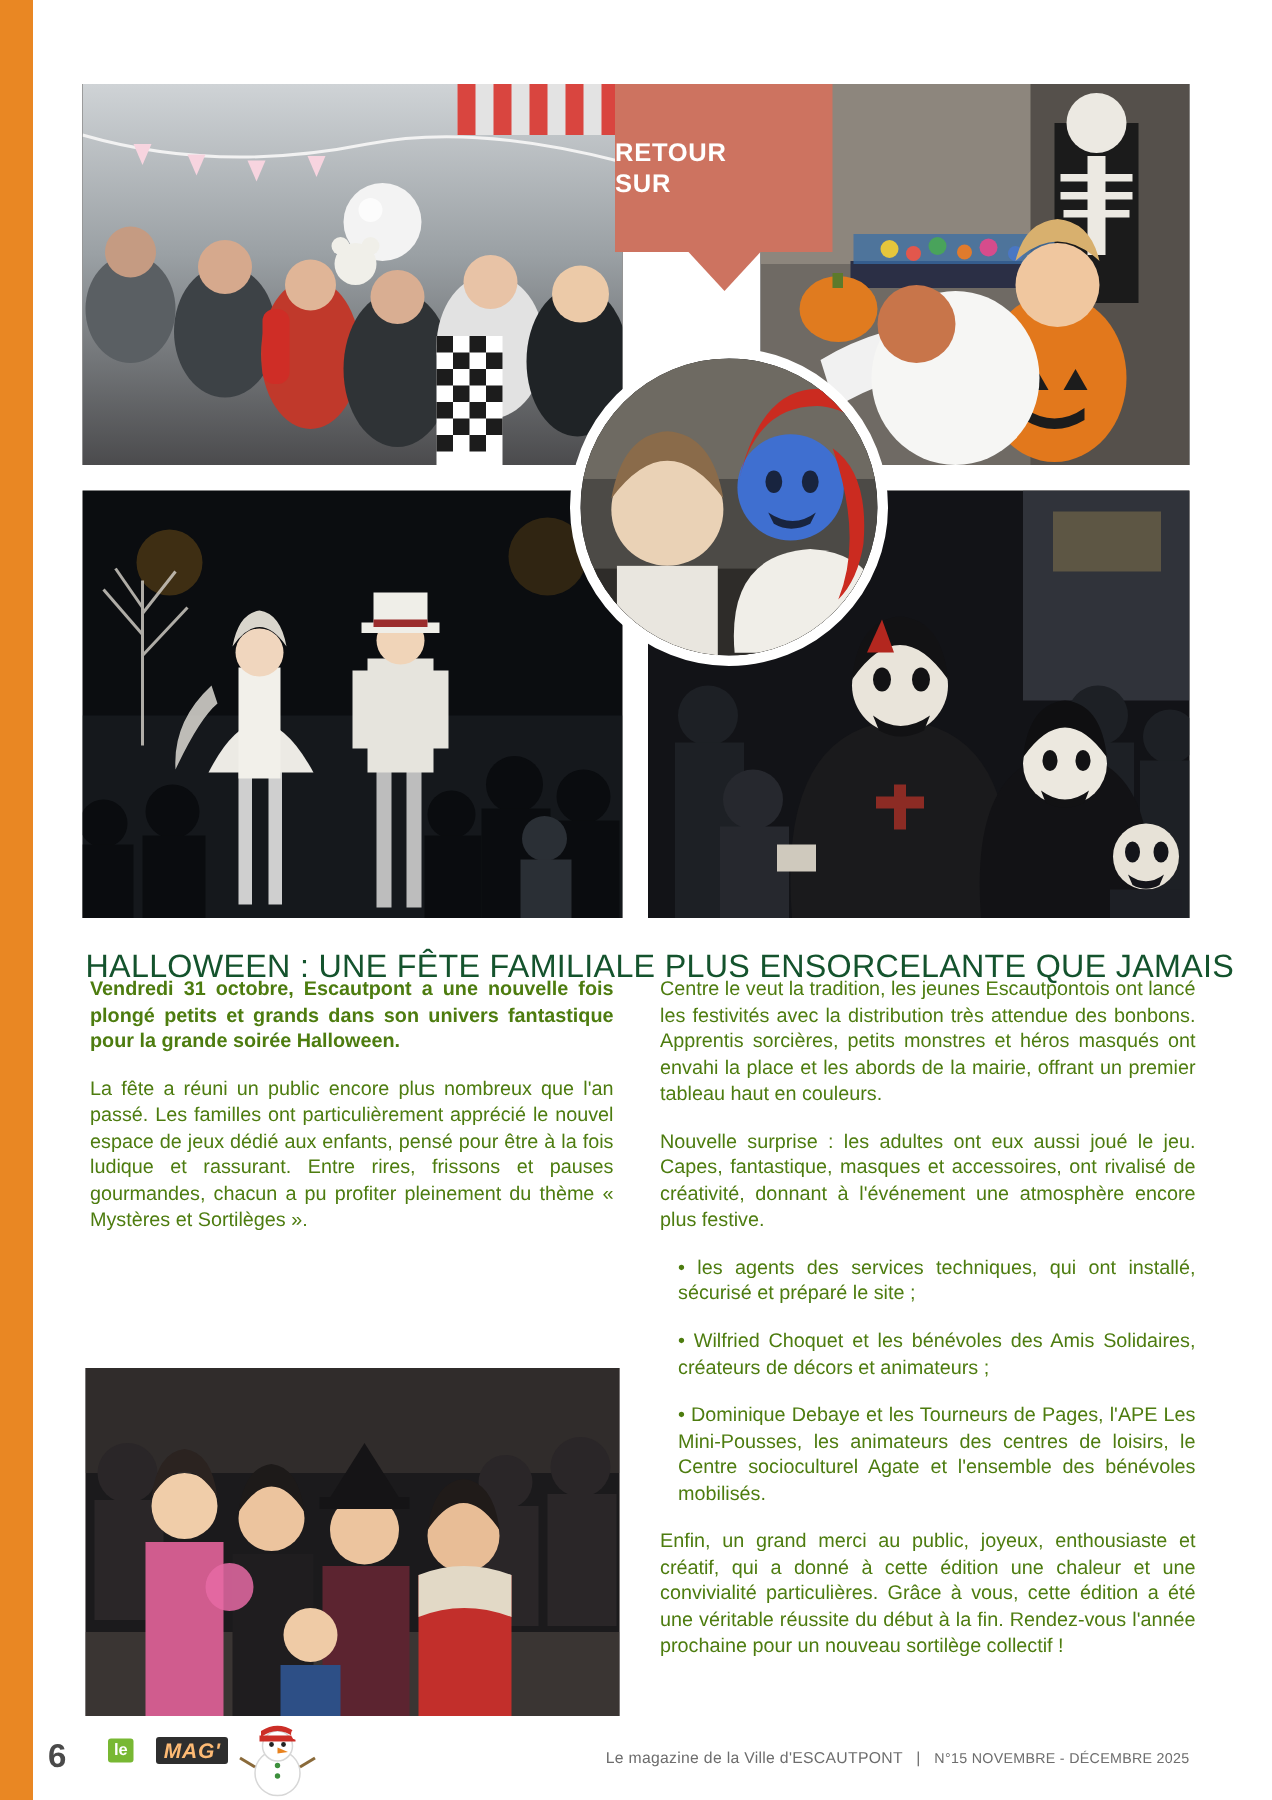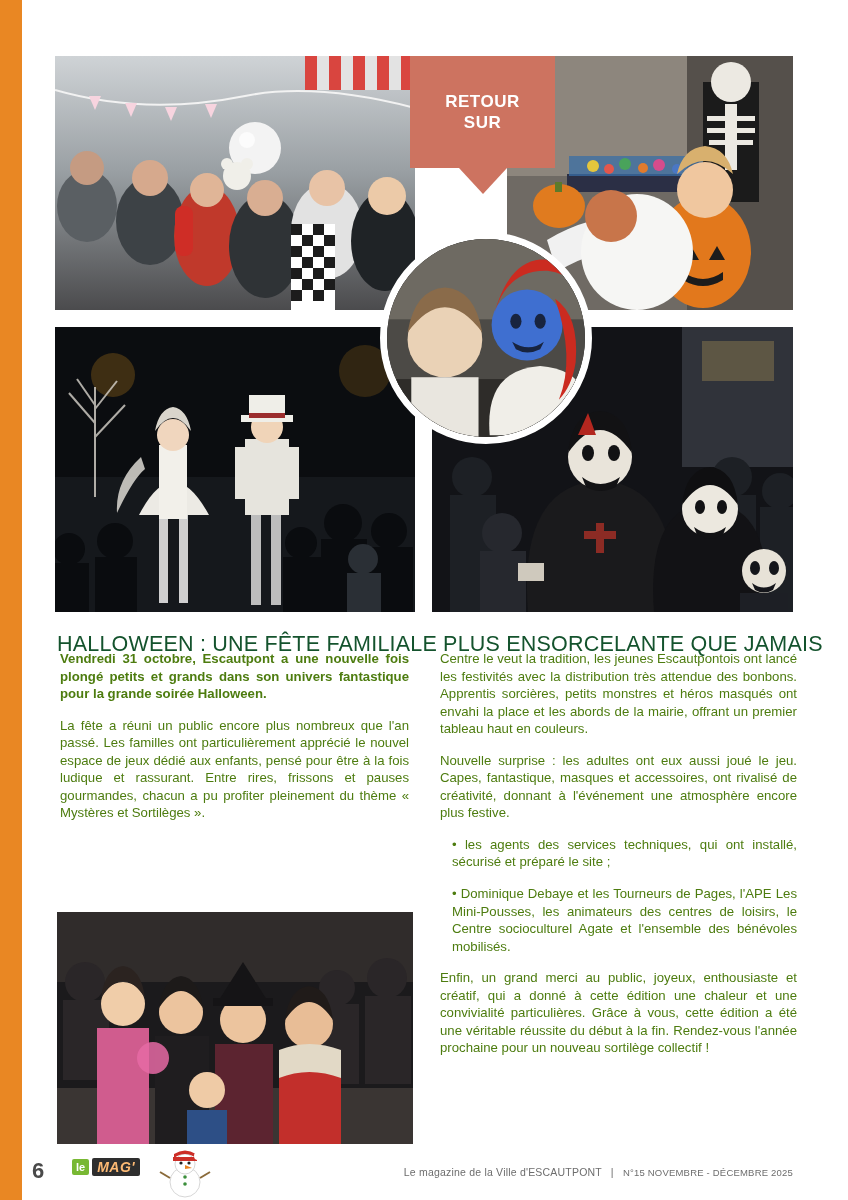--- a/index.html
+++ b/index.html
@@ -45,21 +45,21 @@
 
   
   .flag {
     position: absolute;
     left: 355px; top: 0;
     width: 145px; height: 112px;
     background: #cd7360;
     color: #ffffff;
     display: flex;
     flex-direction: column;
-    align-items: center;
+    align-items: flex-start;
     justify-content: center;
     font-weight: bold;
     font-size: 17px;
     letter-spacing: .5px;
     line-height: 1.25;
     z-index: 6;
   }
   .flag .tail {
     position: absolute;
     bottom: -26px; left: 50%;
@@ -139,21 +139,21 @@
     left: 32px; top: 1158px;
     font-size: 22px;
     color: #4a4a4a;
     font-weight: bold;
   }
   .logo {
     position: absolute;
     left: 72px; top: 1158px;
     display: flex;
     align-items: center;
-    gap: 3px;
+    gap: 15px;
   }
   .logo .le {
     color: #ffffff;
     background: #78b833;
     font-size: 11px;
     font-weight: bold;
     padding: 2px 4px;
     border-radius: 2px;
   }
   .logo .mag {
@@ -506,20 +506,21 @@
 
       <circle cx="96" cy="146" r="16" fill="#e66aa5" opacity=".85"></circle>
     </g>
   </svg>
 </div>
 
 <div class="col-right">
   <p>Centre le veut la tradition, les jeunes Escautpontois ont lancé les festivités avec la distribution très attendue des bonbons. Apprentis sorcières, petits monstres et héros masqués ont envahi la place et les abords de la mairie, offrant un premier tableau haut en couleurs.</p>
   <p>Nouvelle surprise : les adultes ont eux aussi joué le jeu. Capes, fantastique, masques et accessoires, ont rivalisé de créativité, donnant à l'événement une atmosphère encore plus festive.</p>
   <p class="bullet">• les agents des services techniques, qui ont installé, sécurisé et préparé le site ;</p>
+  <p class="bullet">• Wilfried Choquet et les bénévoles des Amis Solidaires, créateurs de décors et animateurs ;</p>
   <p class="bullet">• Dominique Debaye et les Tourneurs de Pages, l'APE Les Mini-Pousses, les animateurs des centres de loisirs, le Centre socioculturel Agate et l'ensemble des bénévoles mobilisés.</p>
   <p>Enfin, un grand merci au public, joyeux, enthousiaste et créatif, qui a donné à cette édition une chaleur et une convivialité particulières. Grâce à vous, cette édition a été une véritable réussite du début à la fin. Rendez-vous l'année prochaine pour un nouveau sortilège collectif !</p>
 </div>
 
 <div class="page-number">6</div>
 
 <div class="logo">
   <span class="le">le</span>
   <span class="mag">MAG'</span>
 </div>

